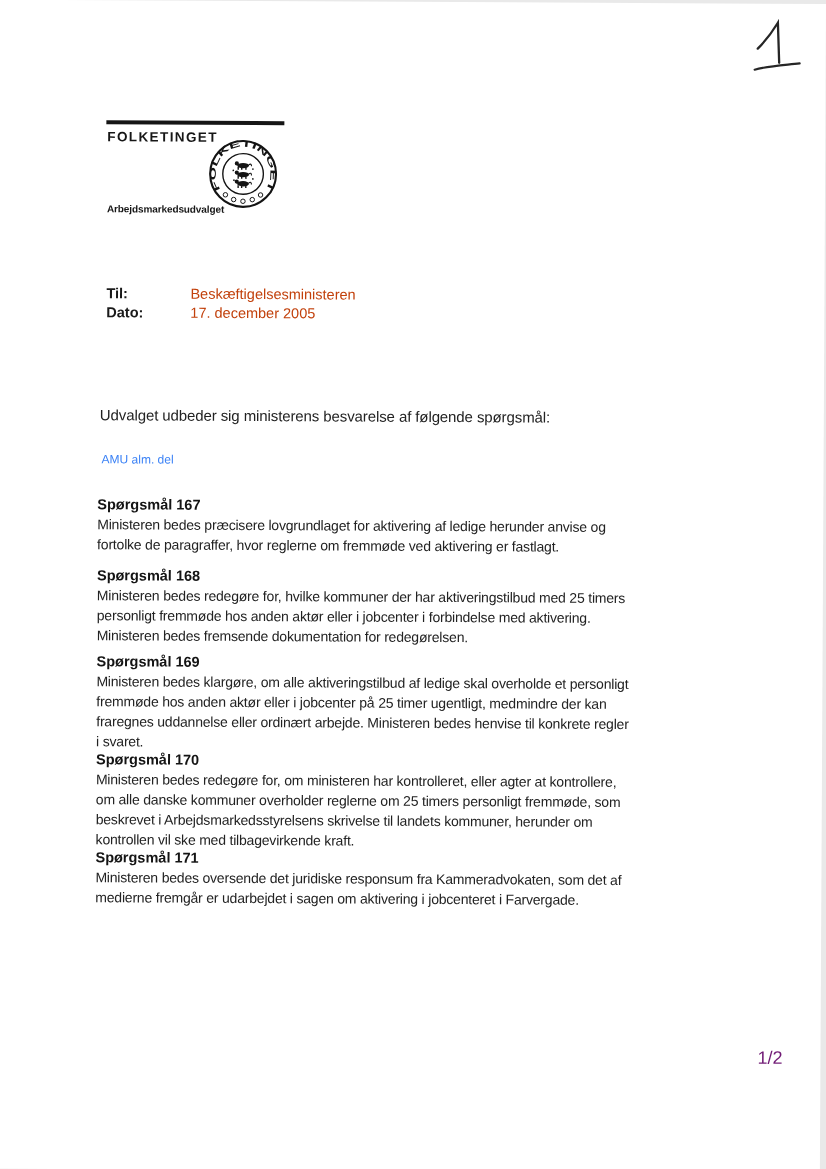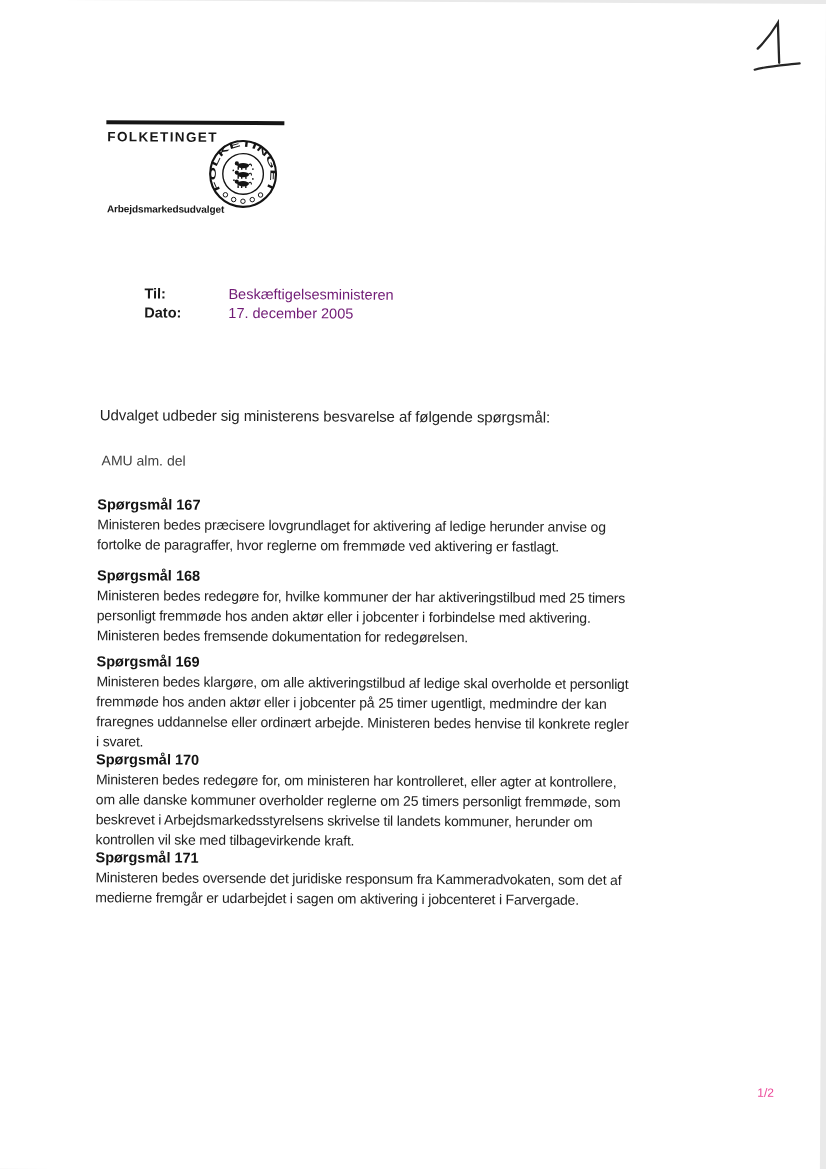--- a/index.html
+++ b/index.html
@@ -66,39 +66,38 @@
     left: 108px;
     top: 284px;
     font-size: 14.5px;
     line-height: 19px;
   }
   .meta-row { display: flex; }
   .meta-label {
     width: 84px;
     font-weight: bold;
     color: #1a1a1a;
-    margin-left: 38px;
-  }
-  .meta-value { color: #701a75; }
+  }
+  .meta-value { color: #c2410c; }
   
   .intro {
     position: absolute;
     left: 102px;
     top: 406px;
     width: 560px;
     font-size: 15px;
     letter-spacing: -0.1px;
     color: #222;
   }
   .case-ref {
     position: absolute;
     left: 104px;
     top: 452px;
-    font-size: 14px;
-    color: #404040;
+    font-size: 12px;
+    color: #3b82f6;
   }
   .question {
     position: absolute;
     left: 100px;
     width: 540px;
   }
   .q-167 { top: 496px; }
   .q-168 { top: 567px; }
   .q-169 { top: 653px; }
   .q-170 { top: 751px; }
@@ -114,23 +113,23 @@
     line-height: 20px;
     letter-spacing: -0.2px;
     color: #222;
     margin: 0;
     width: 537px;
   }
   
   .page-number {
     position: absolute;
     left: 763px;
-    top: 1082px;
-    font-size: 12px;
-    color: #ec4899;
+    top: 1044px;
+    font-size: 18px;
+    color: #701a75;
   }
 </style>
 </head>
 <body>
 
 <div class="page">
 
   <svg class="hand-mark" viewBox="0 0 60 60" aria-hidden="true">
     <path d="M 10,33 C 16,27 24,17 30,7 L 31.5,47" fill="none" stroke="#262626" stroke-width="2.3" stroke-linecap="round"></path>
     <path d="M 7,54 C 19,50.5 35,49.5 52,47.5" fill="none" stroke="#262626" stroke-width="2.1" stroke-linecap="round"></path>

